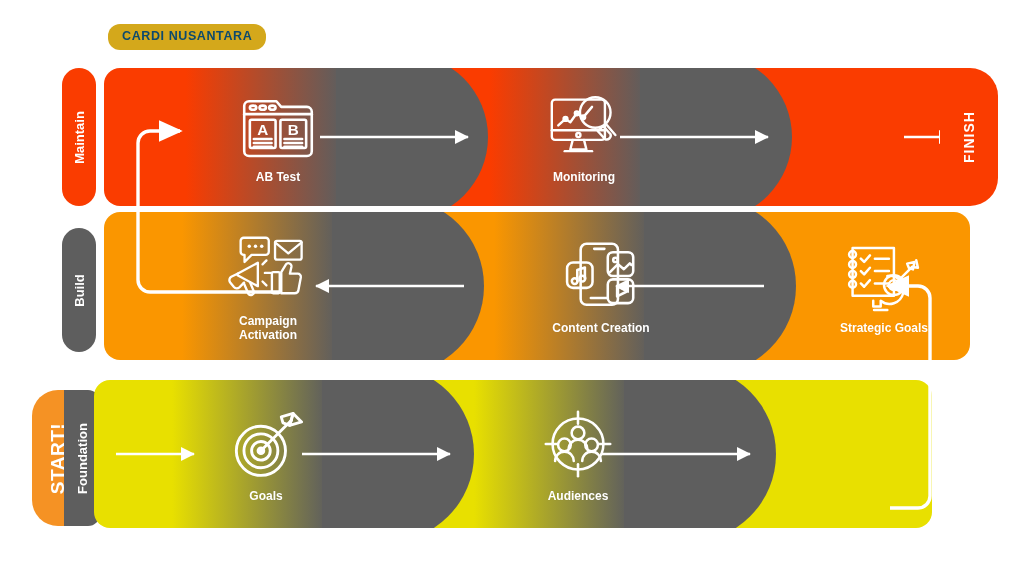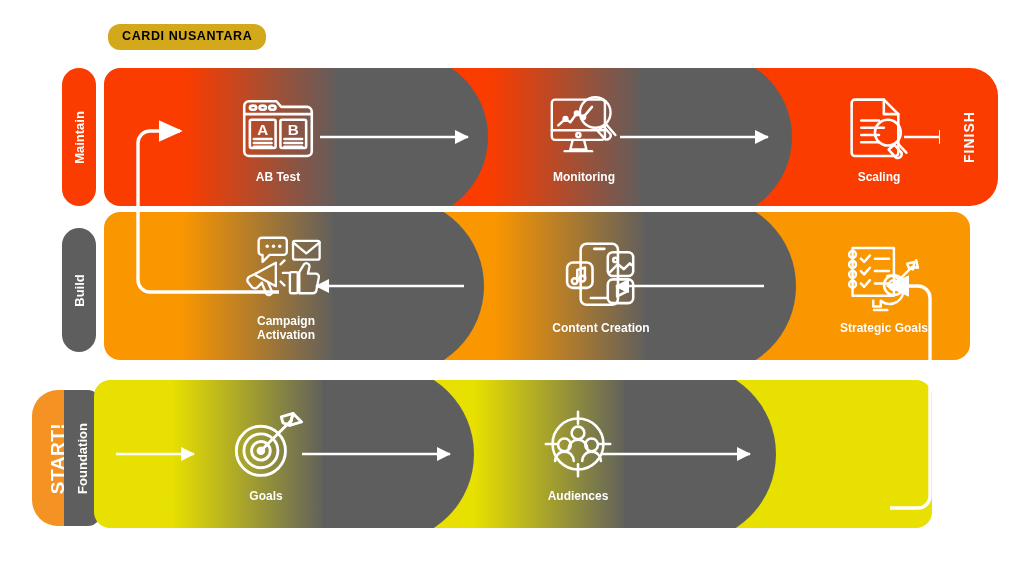--- a/index.html
+++ b/index.html
@@ -7,21 +7,21 @@
     width:1024px;height:576px;overflow:hidden;position:relative;
     font-family:"Liberation Sans","DejaVu Sans",sans-serif;
   }
   #stage{position:absolute;inset:0;background:#ffffff;}
 
   
   .title-badge{
     position:absolute;left:108px;top:24px;
     padding:6px 14px 7px 14px;
     background:#d4a81b;border-radius:12px;
-    color:#000000;font-size:12.5px;font-weight:bold;letter-spacing:.6px;
+    color:#0c4a6e;font-size:12.5px;font-weight:bold;letter-spacing:.6px;
     line-height:1;white-space:nowrap;
   }
 
   
   .side-pill{
     position:absolute;border-radius:22px;
     display:flex;align-items:center;justify-content:center;
   }
   .side-pill span{
     transform:rotate(-90deg);white-space:nowrap;
@@ -169,36 +169,20 @@
             <circle cx="41" cy="29" r="2.4"></circle>
             <circle cx="49" cy="34" r="2.4"></circle>
           <circle cx="64" cy="28" r="19"></circle>
           <line x1="77" y1="42" x2="89" y2="56"></line>
           <path d="M74,45 l9,10 a5,5 0 0 1 -7,6 l-9,-10 z"></path>
         </g>
       </svg>
       <div class="lbl">Monitoring</div>
     </div>
 
-    <div class="cell" style="left:690px;width:170px;">
-      <svg class="ico" viewBox="0 0 100 92">
-        <g fill="none" stroke="#ffffff" stroke-width="3.2" stroke-linejoin="round" stroke-linecap="round">
-          <path d="M20,12 h36 l18,18 v48 a4,4 0 0 1 -4,4 h-50 a4,4 0 0 1 -4,-4 v-62 a4,4 0 0 1 4,-4 z"></path>
-          <polyline points="56,12 56,30 74,30"></polyline>
-          <line x1="28" y1="38" x2="50" y2="38"></line>
-          <line x1="28" y1="47" x2="56" y2="47"></line>
-          <line x1="28" y1="56" x2="50" y2="56"></line>
-          <line x1="28" y1="65" x2="50" y2="65"></line>
-          <circle cx="61" cy="53" r="16"></circle>
-          <line x1="72" y1="65" x2="84" y2="78"></line>
-          <path d="M69,68 l9,10 a5,5 0 0 1 -7,6 l-9,-10 z"></path>
-        </g>
-      </svg>
-      <div class="lbl">Scaling</div>
-    </div>
   </div>
 
   <div id="finish-cap">
     <span>FINISH</span>
   </div>
 
   <div class="row" id="row-build">
     <div class="row-base"></div>
 
     <div class="blob" style="left:228px;width:152px;">
@@ -213,21 +197,21 @@
     <svg class="arrows" viewBox="0 0 866 148">
       <defs>
         <marker id="ar-wl" markerWidth="7" markerHeight="7" refX="5.6" refY="3" orient="auto">
           <path d="M0,0 L6,3 L0,6 z" fill="#ffffff"></path>
         </marker>
       </defs>
       <line x1="360" y1="74" x2="212" y2="74" stroke="#ffffff" stroke-width="2.4" marker-end="url(#ar-wl)"></line>
       <line x1="660" y1="74" x2="512" y2="74" stroke="#ffffff" stroke-width="2.4" marker-end="url(#ar-wl)"></line>
     </svg>
 
-    <div class="cell" style="left:92px;width:180px;align-items:center;">
+    <div class="cell" style="left:74px;width:180px;align-items:center;">
       <svg class="ico" viewBox="0 0 110 92">
         <g fill="none" stroke="#ffffff" stroke-width="3" stroke-linejoin="round" stroke-linecap="round">
           <path d="M24,6 h28 a4,4 0 0 1 4,4 v14 a4,4 0 0 1 -4,4 h-18 l-9,9 v-9 h-1 a4,4 0 0 1 -4,-4 v-14 a4,4 0 0 1 4,-4 z"></path>
           <circle cx="31" cy="17" r="2.2" fill="#ffffff" stroke="none"></circle>
           <circle cx="39" cy="17" r="2.2" fill="#ffffff" stroke="none"></circle>
           <circle cx="47" cy="17" r="2.2" fill="#ffffff" stroke="none"></circle>
           <rect x="64" y="10" width="34" height="24" rx="2.5"></rect>
           <polyline points="64,12 81,26 98,12"></polyline>
           <path d="M16,52 l26,-14 v30 l-26,-14 z"></path>
           <path d="M16,52 l-8,4 a5,5 0 0 0 -1.6,7 l5,6 a5,5 0 0 0 7,0.5 l6,-6"></path>

